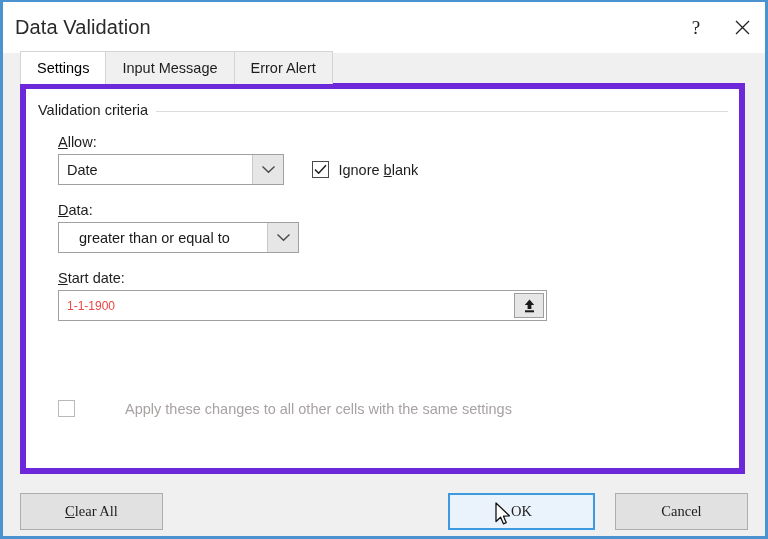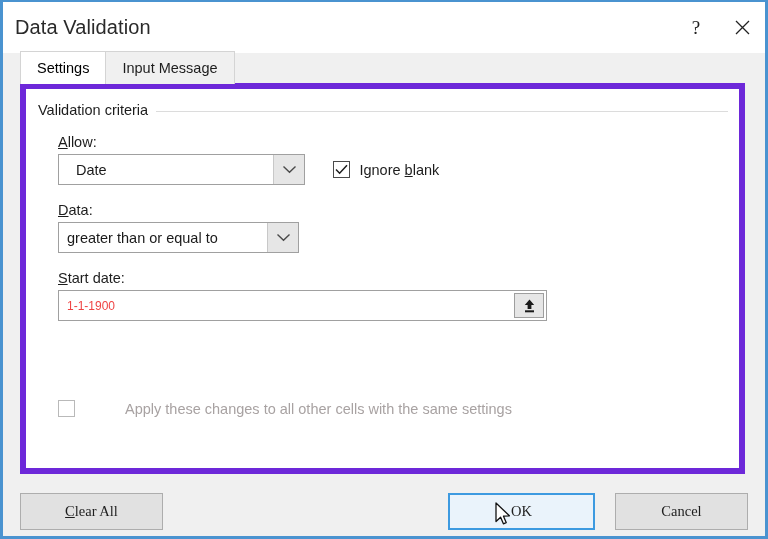--- a/index.html
+++ b/index.html
@@ -155,22 +155,22 @@
   .combo {
     display: inline-flex;
     height: 31px;
     box-sizing: border-box;
     border: 1px solid #a0a0a0;
     background: #ffffff;
     align-items: stretch;
     vertical-align: top;
     cursor: default;
   }
-  .combo-allow { width: 247px; padding-left: 9px; }
-  .combo-data  { width: 241px; }
+  .combo-allow { width: 226px; }
+  .combo-data  { width: 241px; padding-left: 12px; }
   .combo-value {
     flex: 1 1 auto;
     display: flex;
     align-items: center;
     padding-left: 8px;
     font-size: 14.5px;
     color: #1a1a1a;
     white-space: nowrap;
     overflow: hidden;
   }
@@ -301,20 +301,23 @@
       </button>
     </div>
   </div>
 
   <div class="tabstrip">
     <div class="tab active">
       <span>Settings</span>
     </div>
     <div class="tab">
       <span>Input Message</span>
+    </div>
+    <div class="tab">
+      <span>Error Alert</span>
     </div>
   </div>
 
   <div class="panel">
     <div class="group-line"></div>
     <div class="group-label">Validation criteria</div>
 
     <div class="form">
 
       

